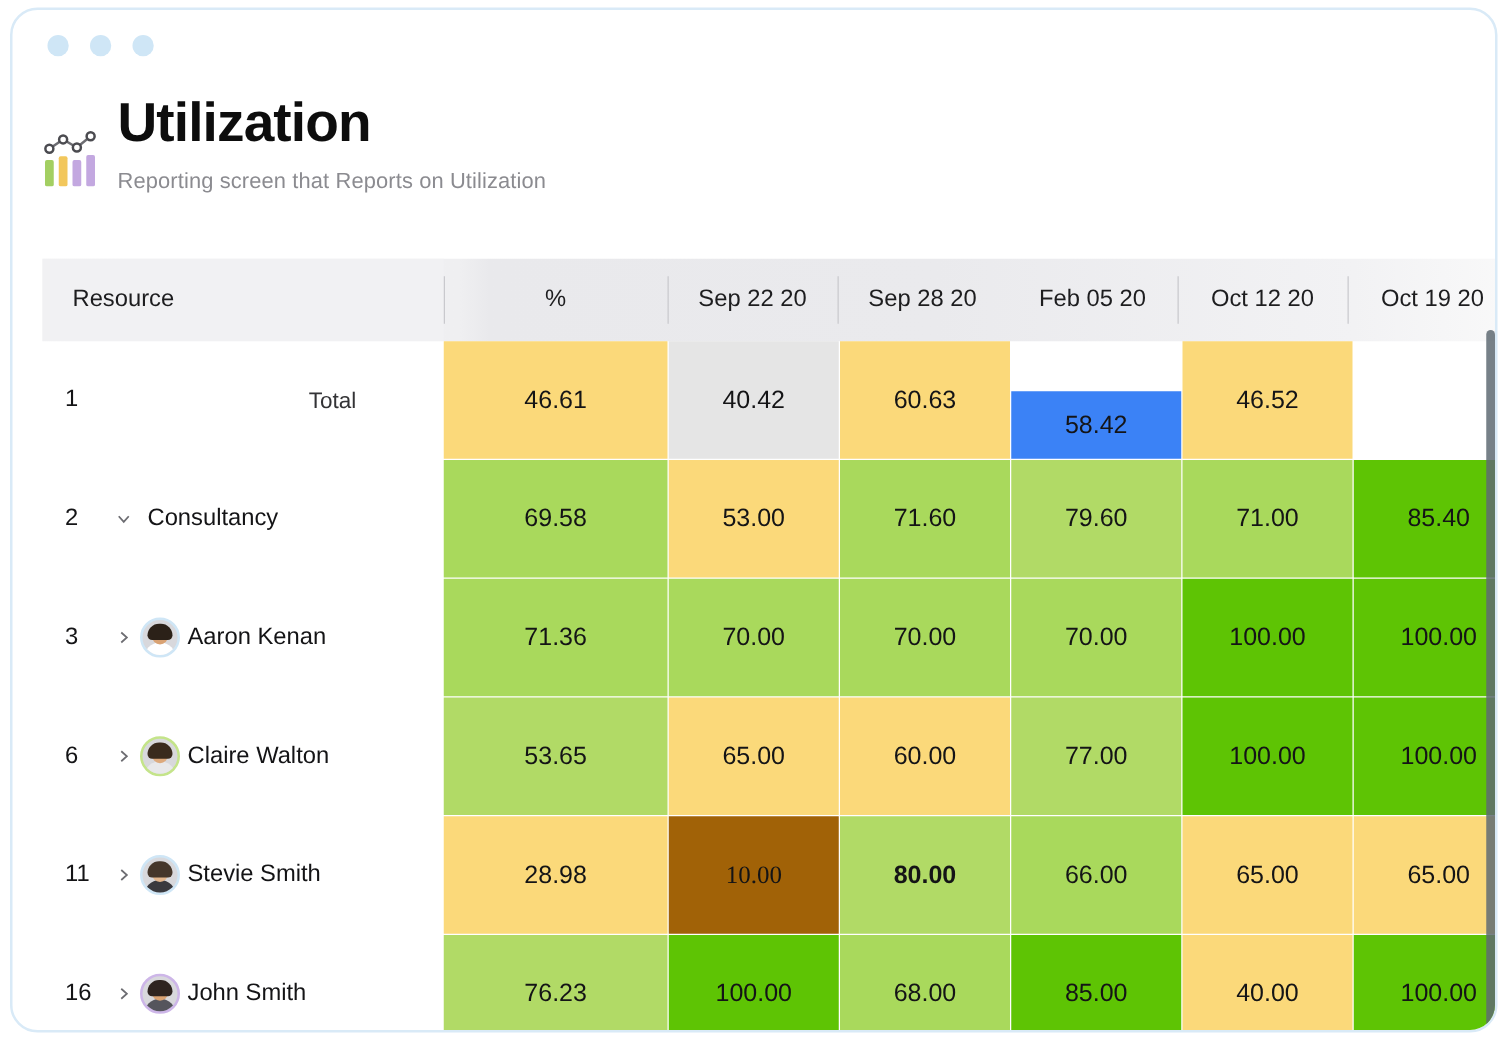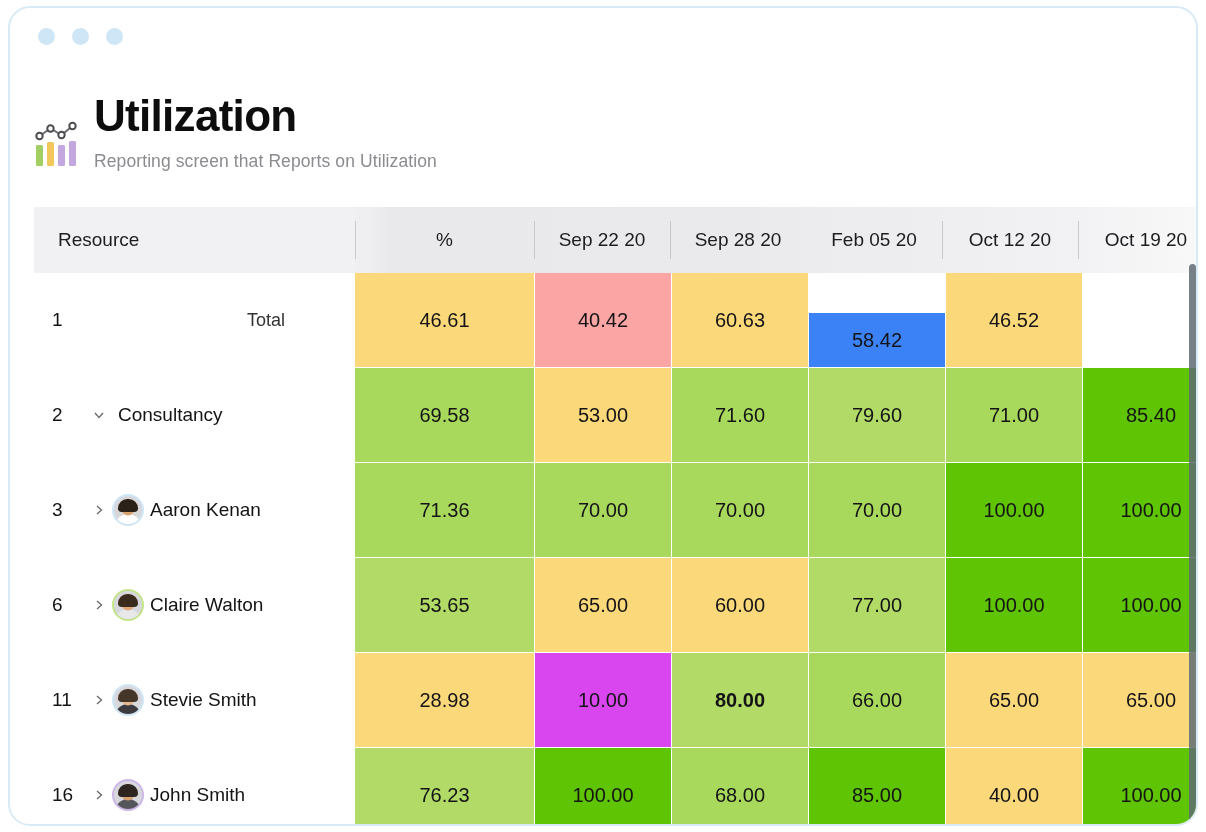--- a/index.html
+++ b/index.html
@@ -36,21 +36,21 @@
   .dot {
     width: 17px; height: 17px;
     border-radius: 50%;
     background: #cfe6f6;
   }
 
   
   #page-header {
     position: absolute;
     left: 18px;
-    top: 85px;
+    top: 68px;
     display: flex;
     align-items: flex-start;
   }
   #header-icon {
     width: 56px; height: 56px;
     margin-top: 22px;
     flex: 0 0 auto;
   }
   #header-text { margin-left: 10px; }
   #page-title {
@@ -253,21 +253,21 @@
     </div>
 
     <div id="table-body">
         <div class="trow drow">
           <div class="rlabel c-label">
             <span class="rnum">1</span>
             <span class="rchev"></span>
             <span class="rname total">Total</span>
           </div>
           <div class="cell c-pct" style="background: rgb(251, 217, 122);">46.61</div>
-          <div class="cell c-data" style="background: #fca5a5;">40.42</div>
+          <div class="cell c-data" style="background: #e5e5e5;">40.42</div>
           <div class="cell c-data" style="background: rgb(251, 217, 122);">60.63</div>
           <div class="cell c-data" style="background: #3b82f6; margin-top: 40px;">58.42</div>
           <div class="cell c-data" style="background: rgb(251, 217, 122);">46.52</div>
         </div>
         <div class="trow drow">
           <div class="rlabel c-label">
             <span class="rnum">2</span>
             <span class="rchev">
               <svg width="14" height="14" viewBox="0 0 14 14">
                 <polyline points="3,5 7,9.5 11,5" fill="none" stroke="#6d6d72" stroke-width="1.4"></polyline>
@@ -335,21 +335,21 @@
               </svg>
             </span>
             <span class="avatar" style="border-color: rgb(207, 230, 246);">
               <span class="body" style="background:#3a3a3f"></span>
               <span class="face" style="background:#e3b68d"></span>
               <span class="hair" style="background:#45362a"></span>
             </span>
             <span class="rname">Stevie Smith</span>
           </div>
           <div class="cell c-pct" style="background: rgb(251, 217, 122);">28.98</div>
-          <div class="cell c-data" style="background: #d946ef;">10.00</div>
+          <div class="cell c-data" style="background: #a16207; font-family: Liberation Serif, serif;">10.00</div>
           <div class="cell c-data" style="background: rgb(177, 218, 102); font-weight: bold;">80.00</div>
           <div class="cell c-data" style="background: rgb(169, 217, 92);">66.00</div>
           <div class="cell c-data" style="background: rgb(251, 217, 122);">65.00</div>
           <div class="cell c-data" style="background: rgb(251, 217, 122);">65.00</div>
         </div>
         <div class="trow drow">
           <div class="rlabel c-label">
             <span class="rnum">16</span>
             <span class="rchev">
               <svg width="14" height="14" viewBox="0 0 14 14">

